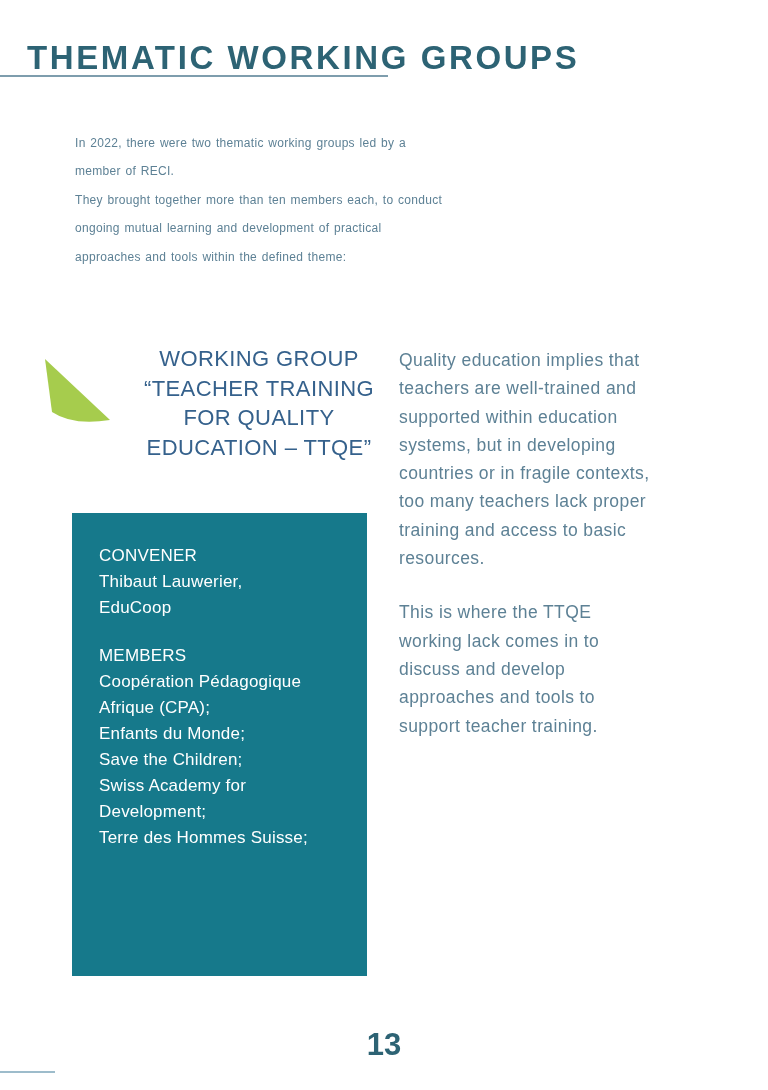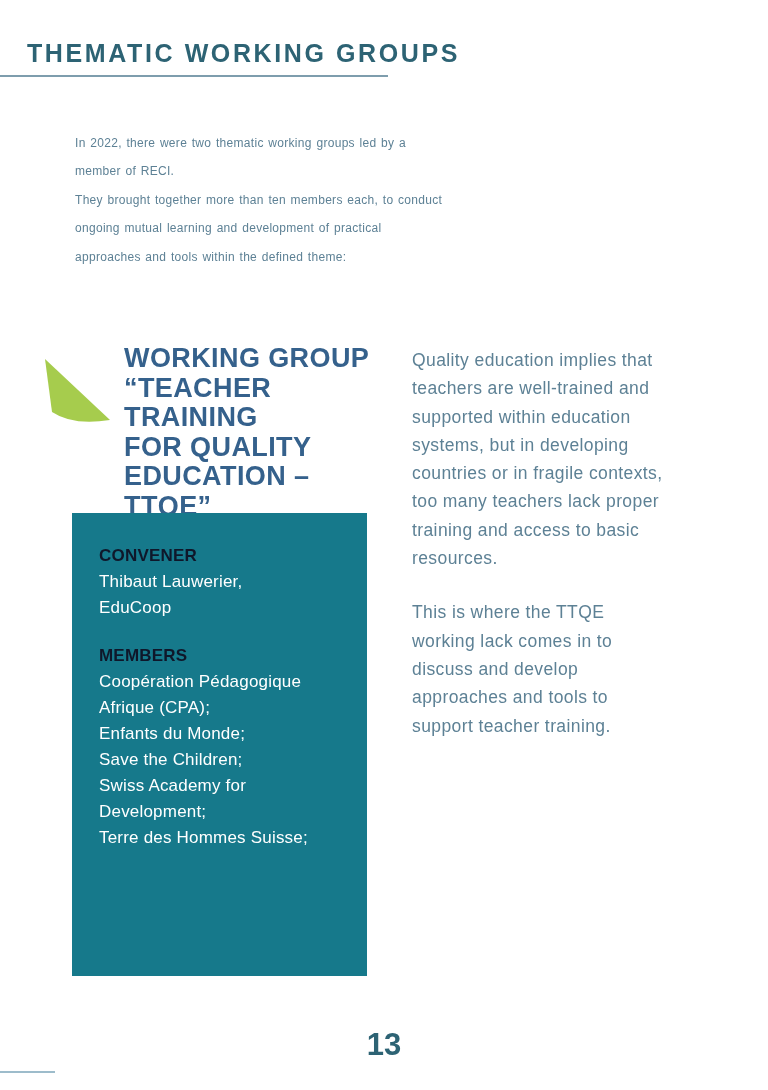--- a/index.html
+++ b/index.html
@@ -4,60 +4,60 @@
 <style>
   html,body { margin:0; padding:0; background:#ffffff; }
   .page {
     position:relative; width:768px; height:1090px; background:#ffffff;
     font-family:"Liberation Sans", sans-serif; overflow:hidden;
   }
   .pre { white-space:pre-line; }
 
   .page-title {
     position:absolute; left:27px; top:39px;
-    font-size:25px; font-weight:600; letter-spacing:2.6px;
+    font-size:33px; font-weight:600; letter-spacing:2.6px;
     color:#2d6374;
   }
   .title-underline {
     position:absolute; left:0; top:75px; width:388px; height:2px;
     background:#7e9dad;
   }
 
   .intro {
     position:absolute; left:75px; top:129px; width:630px;
     font-size:12px; line-height:28.4px; letter-spacing:0.3px; word-spacing:1px;
     color:#5d8195;
   }
 
   .wg-arrow { position:absolute; left:40px; top:357px; width:72px; height:68px; }
 
   .wg-heading {
     position:absolute; left:124px; top:344px; width:270px;
-    font-size:27px; line-height:29.5px; letter-spacing:0.4px;
-    color:#35618c; font-weight:700;
+    font-size:22px; line-height:29.5px; letter-spacing:0.4px;
+    color:#35618c; font-weight:400;text-align:center;
   }
 
   .info-box {
     position:absolute; left:72px; top:513px; width:295px; height:463px;
     background:#16798b; box-sizing:border-box;
     padding:30px 18px 0 27px;
   }
   .info-section {
     margin-bottom:22px;
     font-size:17px; line-height:26px; letter-spacing:0.2px;
     color:#ffffff;
   }
-  .info-label { color:#0f172a; font-weight:700; }
+  .info-label { color:#ffffff; font-weight:400; }
 
   .right-col {
     position:absolute; left:399px; top:346px; width:330px;
     font-size:17.5px; line-height:28.3px; letter-spacing:0.4px;
     color:#5d8195;
   }
-  .right-col p { margin:0 0 26px 13px; }
+  .right-col p { margin:0 0 26px 0; }
   .bold-accent { font-weight:700; color:#336a80; letter-spacing:0.5px; }
 
   .page-number {
     position:absolute; left:0; top:1027px; width:768px; text-align:center;
     font-size:31px; font-weight:700; color:#2d6374;
   }
   .footer-line {
     position:absolute; left:0; top:1071px; width:55px; height:2px;
     background:#9dbccb;
   }

